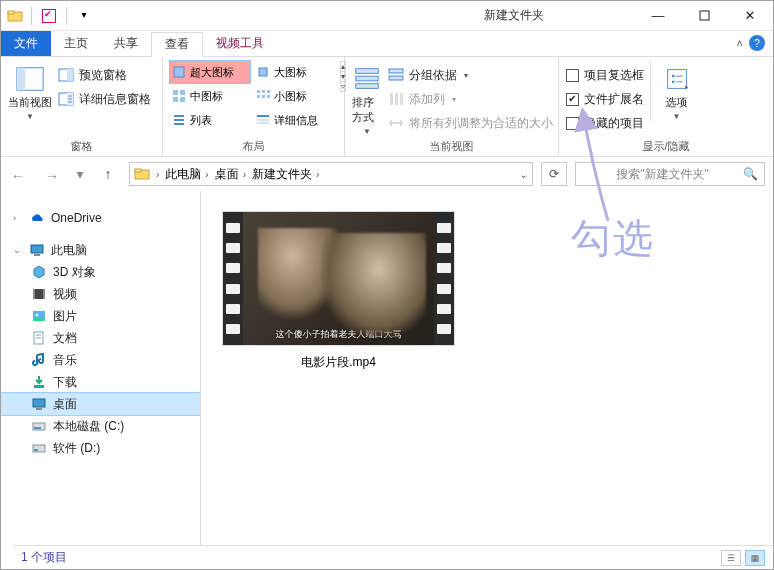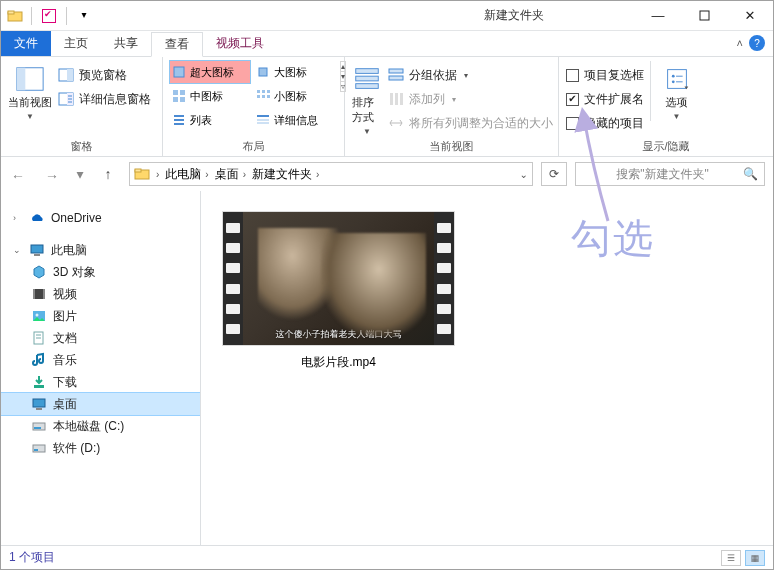--- a/index.html
+++ b/index.html
@@ -99,21 +99,21 @@
   .thumb::before{content:'';position:absolute;left:8%;top:12%;width:45%;height:70%;background:radial-gradient(ellipse at 40% 30%,#c9b69d 0%,#7d6a51 55%,transparent 70%);filter:blur(1px);} 
   .thumb::after{content:'';position:absolute;right:4%;bottom:6%;width:55%;height:78%;background:radial-gradient(ellipse at 55% 35%,#d0bfa6 0%,#6c5a42 60%,transparent 75%);filter:blur(1px);} 
   .subtitle-bar{position:absolute;left:0;right:0;bottom:4px;text-align:center;color:#fff;font-size:9px;text-shadow:0 0 2px #000;}
   .filename{font-size:12px;}
 
   
   .annotation-text{position:absolute; left:570px; top:210px; font-size:40px; color:#a8b0e6; font-family:'STKaiti','KaiTi',serif; letter-spacing:2px; pointer-events:none;}
   svg.annotation-arrow{position:absolute; left:572px; top:98px; pointer-events:none;}
 
   
-  .status { position:absolute; bottom:0; left:0; right:0; height:24px; border-top:1px solid var(--sep); display:flex; align-items:center; padding:0 8px; font-size:12px; color:#44a;}
+  .status { position:absolute; bottom:0; left:12px; right:0; height:24px; border-top:1px solid var(--sep); display:flex; align-items:center; padding:0 8px; font-size:12px; color:#44a;}
   .status .views{margin-left:auto;display:flex;gap:4px;}
   .status .vbtn{width:20px;height:16px;border:1px solid #ccc;display:flex;align-items:center;justify-content:center;font-size:9px;color:#666;}
   .status .vbtn.active{background:#cfe7fb;border-color:#8cc6f2;}
 
   
   .chev-down{position:relative;top:-1px;}
 </style>
 </head>
 <body>
 

